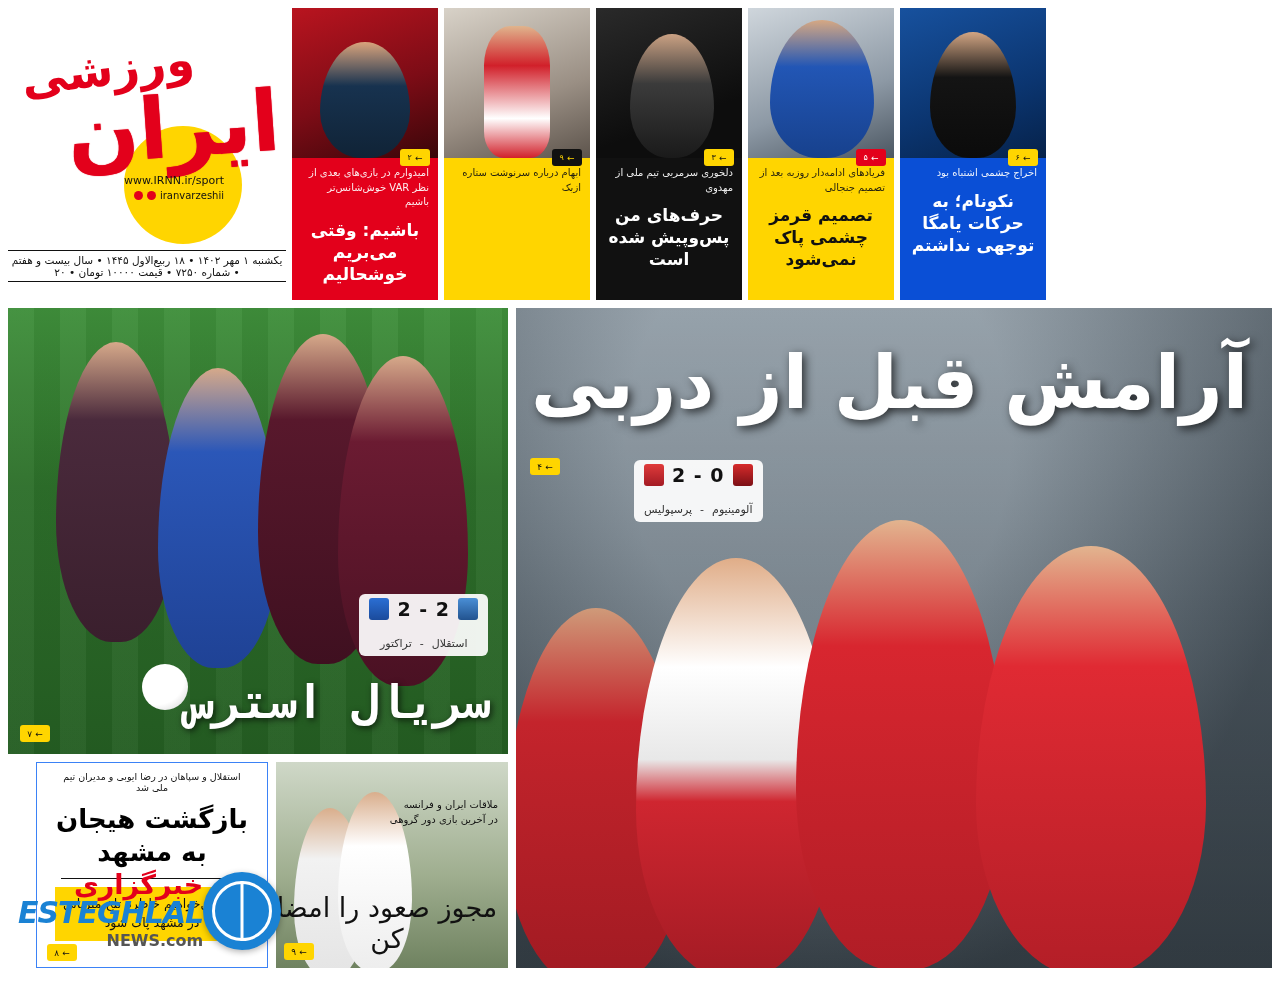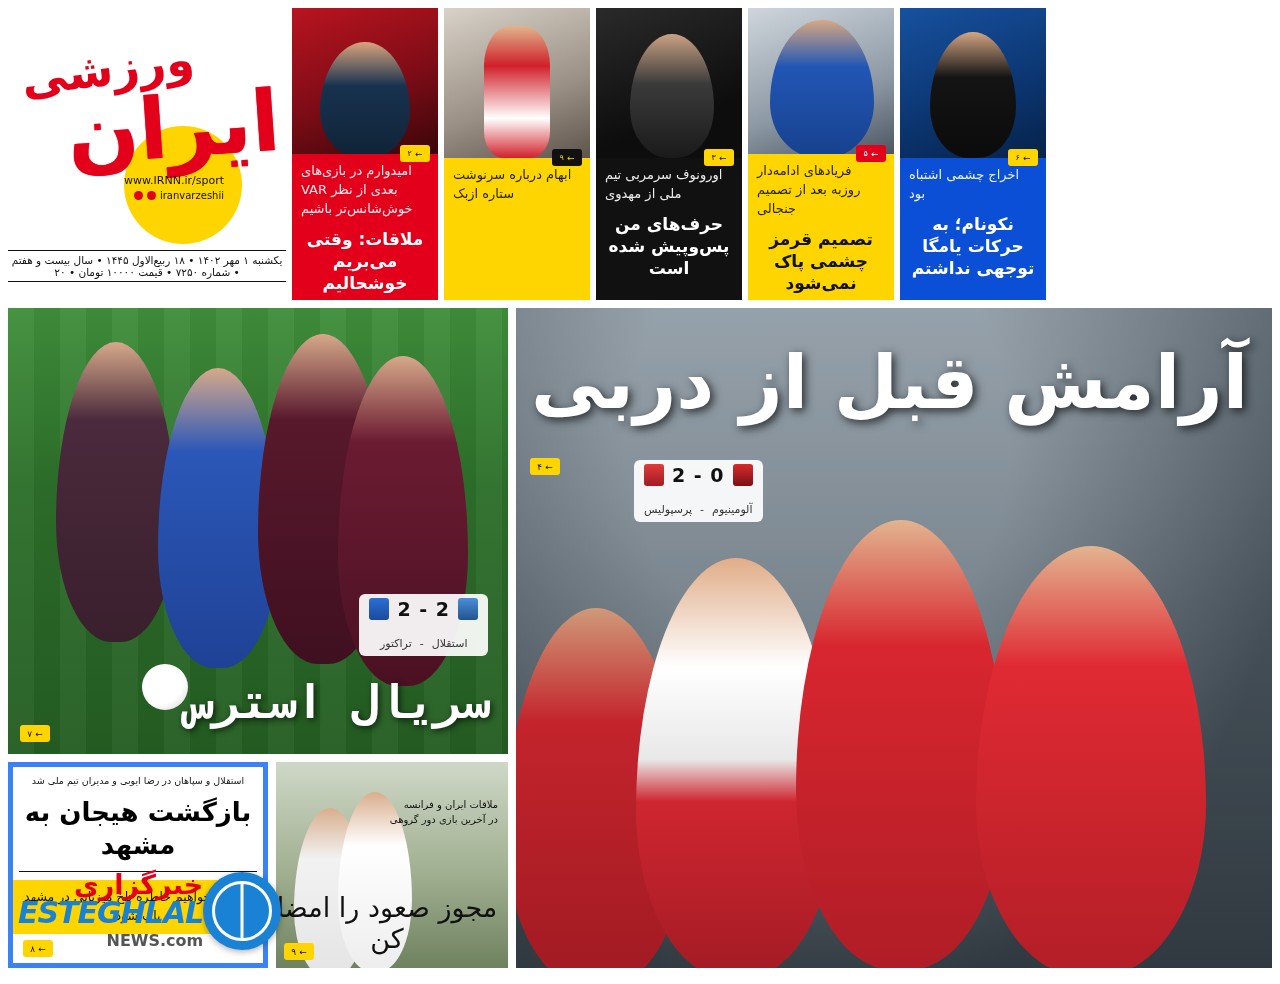--- a/index.html
+++ b/index.html
@@ -49,21 +49,21 @@
     padding:3px 0;
   }
 
   .tiles{display:flex;flex-direction:row-reverse;gap:6px;flex:1;}
   .tile{
     width:146px;height:292px;position:relative;overflow:hidden;
     display:flex;flex-direction:column;
   }
   .tile .photo{height:150px;width:100%;position:relative;overflow:hidden;}
   .tile .body{flex:1;padding:8px 9px 6px 9px;position:relative;}
-  .kicker{font-size:13px;line-height:1.45;text-align:left;opacity:.92;}
+  .kicker{font-size:10px;line-height:1.45;text-align:right;opacity:.92;}
   .headline{
     font-size:17px;font-weight:bold;line-height:1.3;text-align:center;margin-top:9px;
   }
   .arrowbox{
     position:absolute;top:-9px;right:8px;width:30px;height:17px;border-radius:3px;
     display:flex;align-items:center;justify-content:center;gap:3px;font-size:9px;
   }
   .arrowbox .num{font-size:8px;}
 
   
@@ -99,21 +99,21 @@
   .scorebadge .tm{font-size:11px;color:#333;}
   .crest{width:20px;height:22px;border-radius:3px;}
 
   .arrow-sm{
     width:30px;height:17px;border-radius:3px;display:flex;align-items:center;justify-content:center;
     gap:3px;font-size:9px;background:#ffd500;color:#111;
   }
 
   
   .lowerrow{display:flex;flex-direction:row-reverse;gap:8px;height:206px;}
-  .news-box{flex:1;background:#fff;border:5px solid #3b82f6;position:relative;padding:8px 0;box-sizing:border-box;}
+  .news-box{flex:1;background:#fff;border:1px solid #3b82f6;position:relative;padding:8px 18px;box-sizing:border-box;margin-left:28px;}
   .news-top{font-size:9.5px;color:#111;text-align:center;}
   .news-head{font-size:26px;font-weight:bold;text-align:center;margin-top:10px;line-height:1.25;}
   .news-sep{border-top:1px solid #111;margin:10px 6px 8px 6px;}
   .news-sub{font-size:12.5px;color:#111;text-align:center;line-height:1.5;}
   .yellow-strip{background:#ffd500;}
 
   .photo-box{flex:0 0 232px;position:relative;background:#e8e8e8;overflow:hidden;}
   .pb-text{position:absolute;top:10px;right:10px;text-align:right;font-size:10px;color:#111;line-height:1.5;margin-top:25px;}
   .pb-head{position:absolute;bottom:14px;right:10px;font-size:27px;font-weight:normal;color:#111;line-height:1.15;text-align:center;}
 
@@ -165,21 +165,21 @@
       <div class="tile t-red">
         <div class="photo" style="background:linear-gradient(160deg,#b9141f 0%,#7d0c16 55%,#3a0609 100%);">
           <div class="figure" style="left:28px;top:34px;width:90px;height:116px;background:linear-gradient(180deg,#d9a37c 0%,#17324f 38%,#102336 100%);"></div>
         </div>
         <div class="body">
           <div class="arrowbox">
             <span>←</span>
             <span class="num">۲</span>
           </div>
           <div class="kicker">امیدوارم در بازی‌های بعدی از نظر VAR خوش‌شانس‌تر باشیم</div>
-          <div class="headline">ملاقات: وقتی می‌بریم خوشحالیم</div>
+          <div class="headline">باشیم: وقتی می‌بریم خوشحالیم</div>
         </div>
       </div>
 
       <div class="tile t-yellow">
         <div class="photo" style="background:linear-gradient(160deg,#d8d2c8 0%,#9a8f84 60%,#5d544c 100%);">
           <div class="figure" style="left:40px;top:18px;width:66px;height:132px;background:linear-gradient(180deg,#e0b48d 0%,#d1202a 30%,#ffffff 70%,#d1202a 100%);border-radius:40% 40% 30% 30%/30% 30% 20% 20%;"></div>
         </div>
         <div class="body">
           <div class="arrowbox">
             <span>←</span>
@@ -191,21 +191,21 @@
 
       <div class="tile t-black">
         <div class="photo" style="background:linear-gradient(160deg,#2a2a2a 0%,#0d0d0d 70%);">
           <div class="figure" style="left:34px;top:26px;width:84px;height:124px;background:linear-gradient(180deg,#caa183 0%,#3b3b3b 40%,#1a1a1a 100%);"></div>
         </div>
         <div class="body">
           <div class="arrowbox">
             <span>←</span>
             <span class="num">۳</span>
           </div>
-          <div class="kicker">اورونوف سرمربی تیم ملی از مهدوی</div>
+          <div class="kicker">دلخوری سرمربی تیم ملی از مهدوی</div>
           <div class="headline">حرف‌های من پس‌وپیش شده است</div>
         </div>
       </div>
 
       <div class="tile t-yellow2">
         <div class="photo" style="background:linear-gradient(160deg,#cfd6dc 0%,#8d99a5 60%,#4c5762 100%);">
           <div class="figure" style="left:22px;top:12px;width:104px;height:138px;background:linear-gradient(180deg,#d6a883 0%,#2256b5 34%,#17418d 100%);"></div>
         </div>
         <div class="body">
           <div class="arrowbox">

